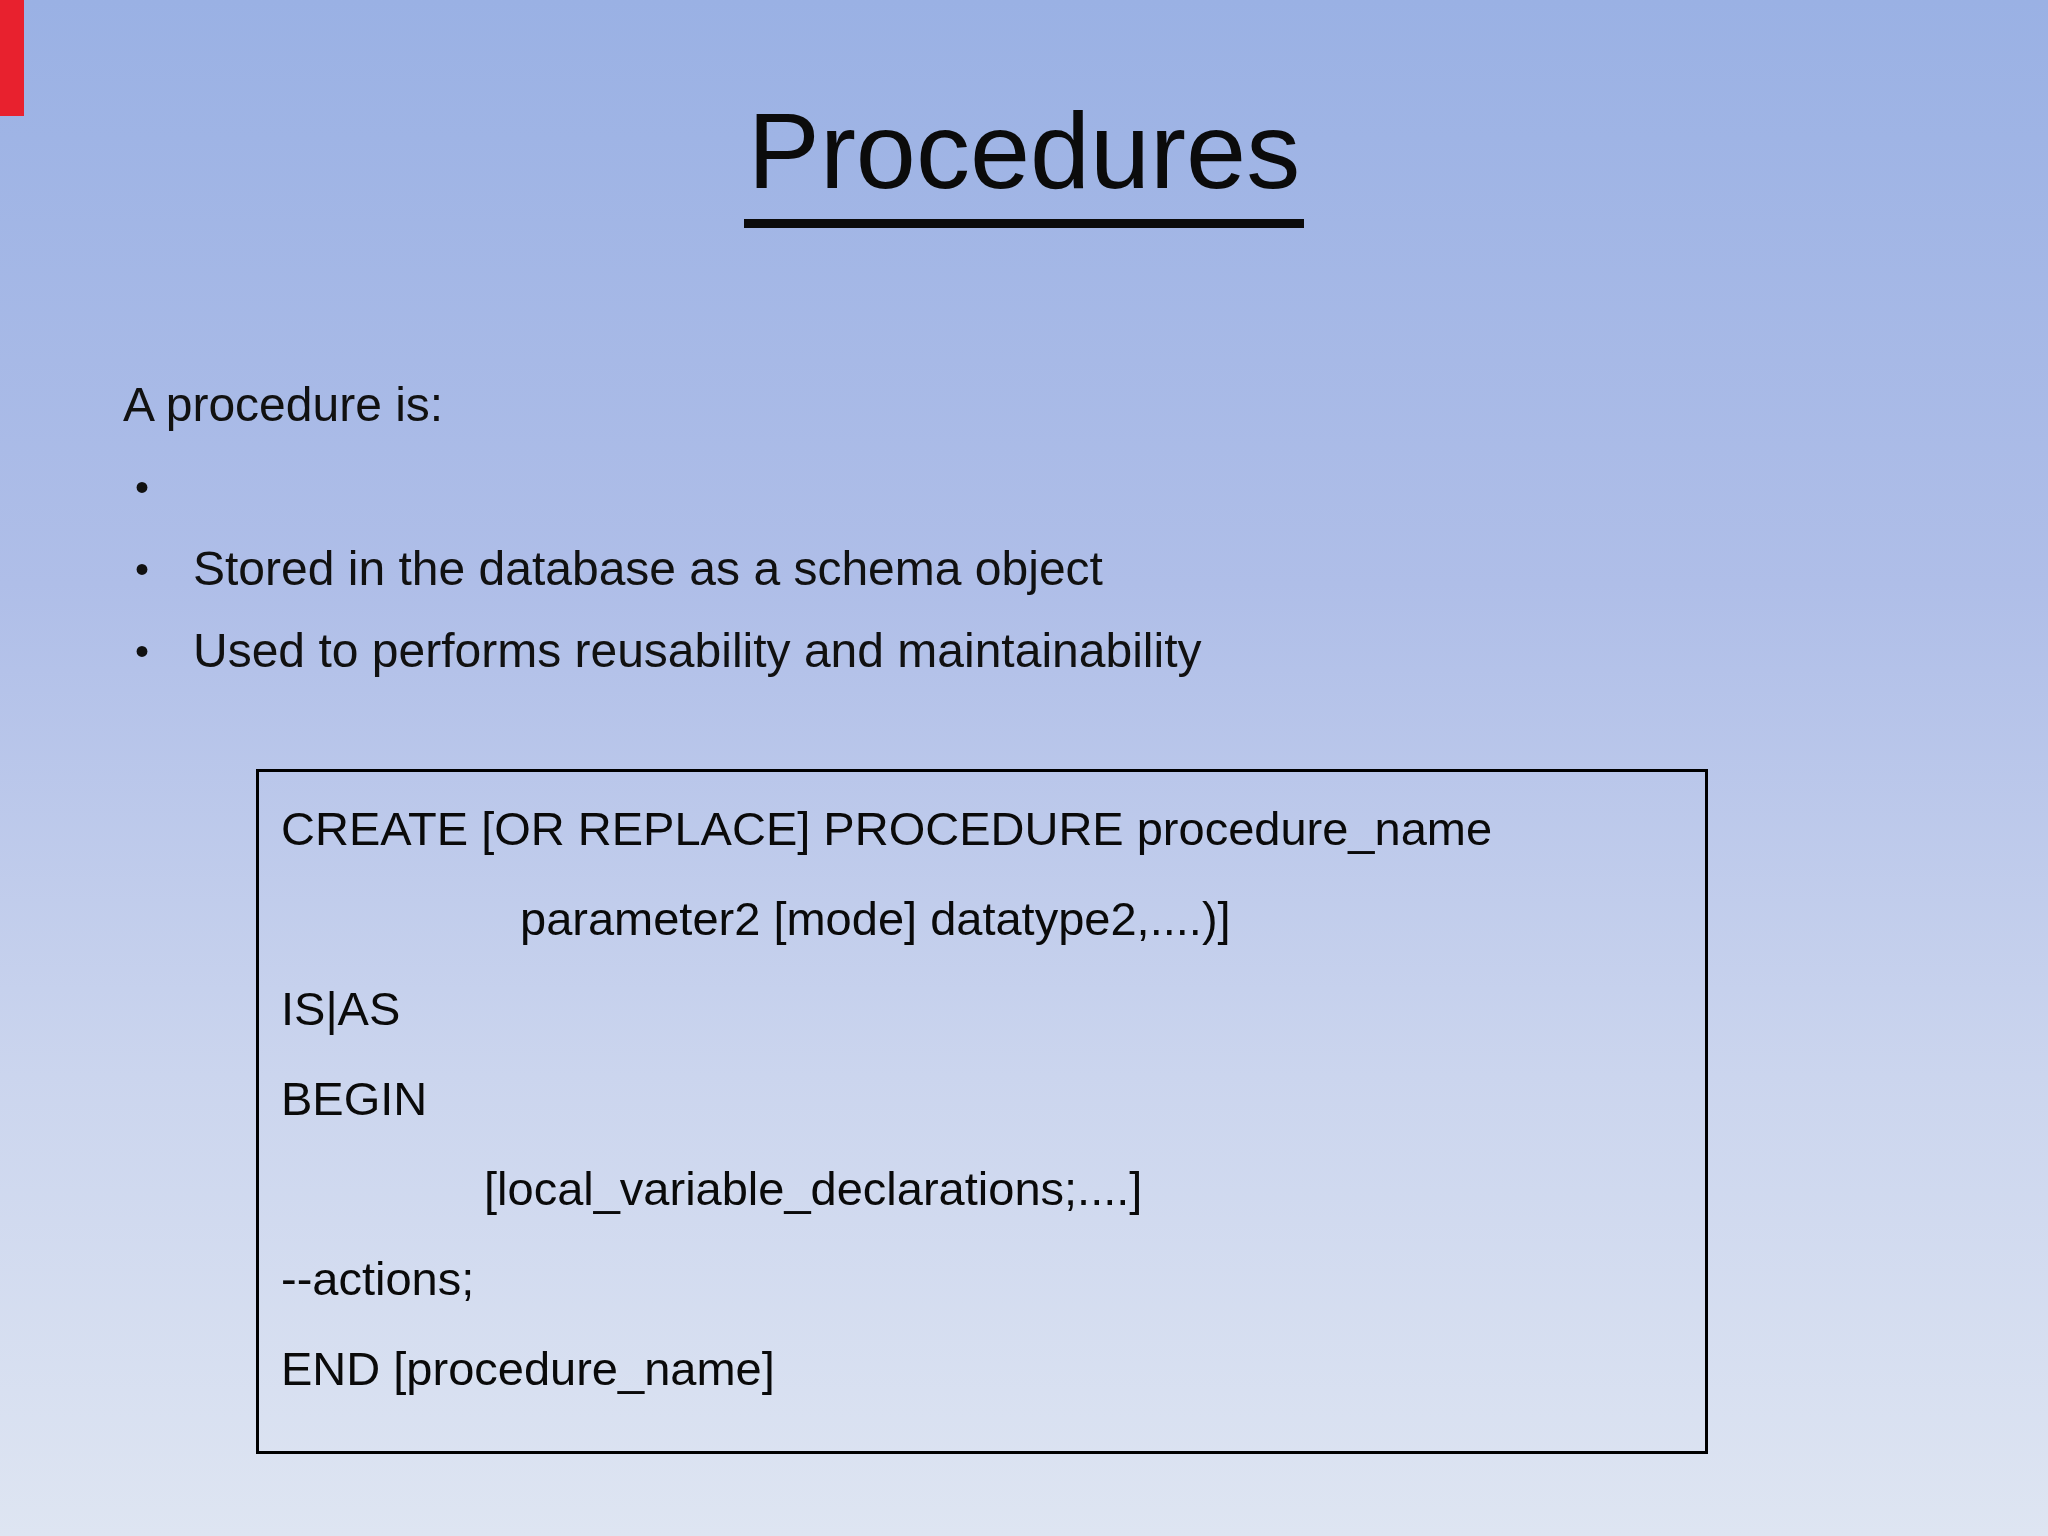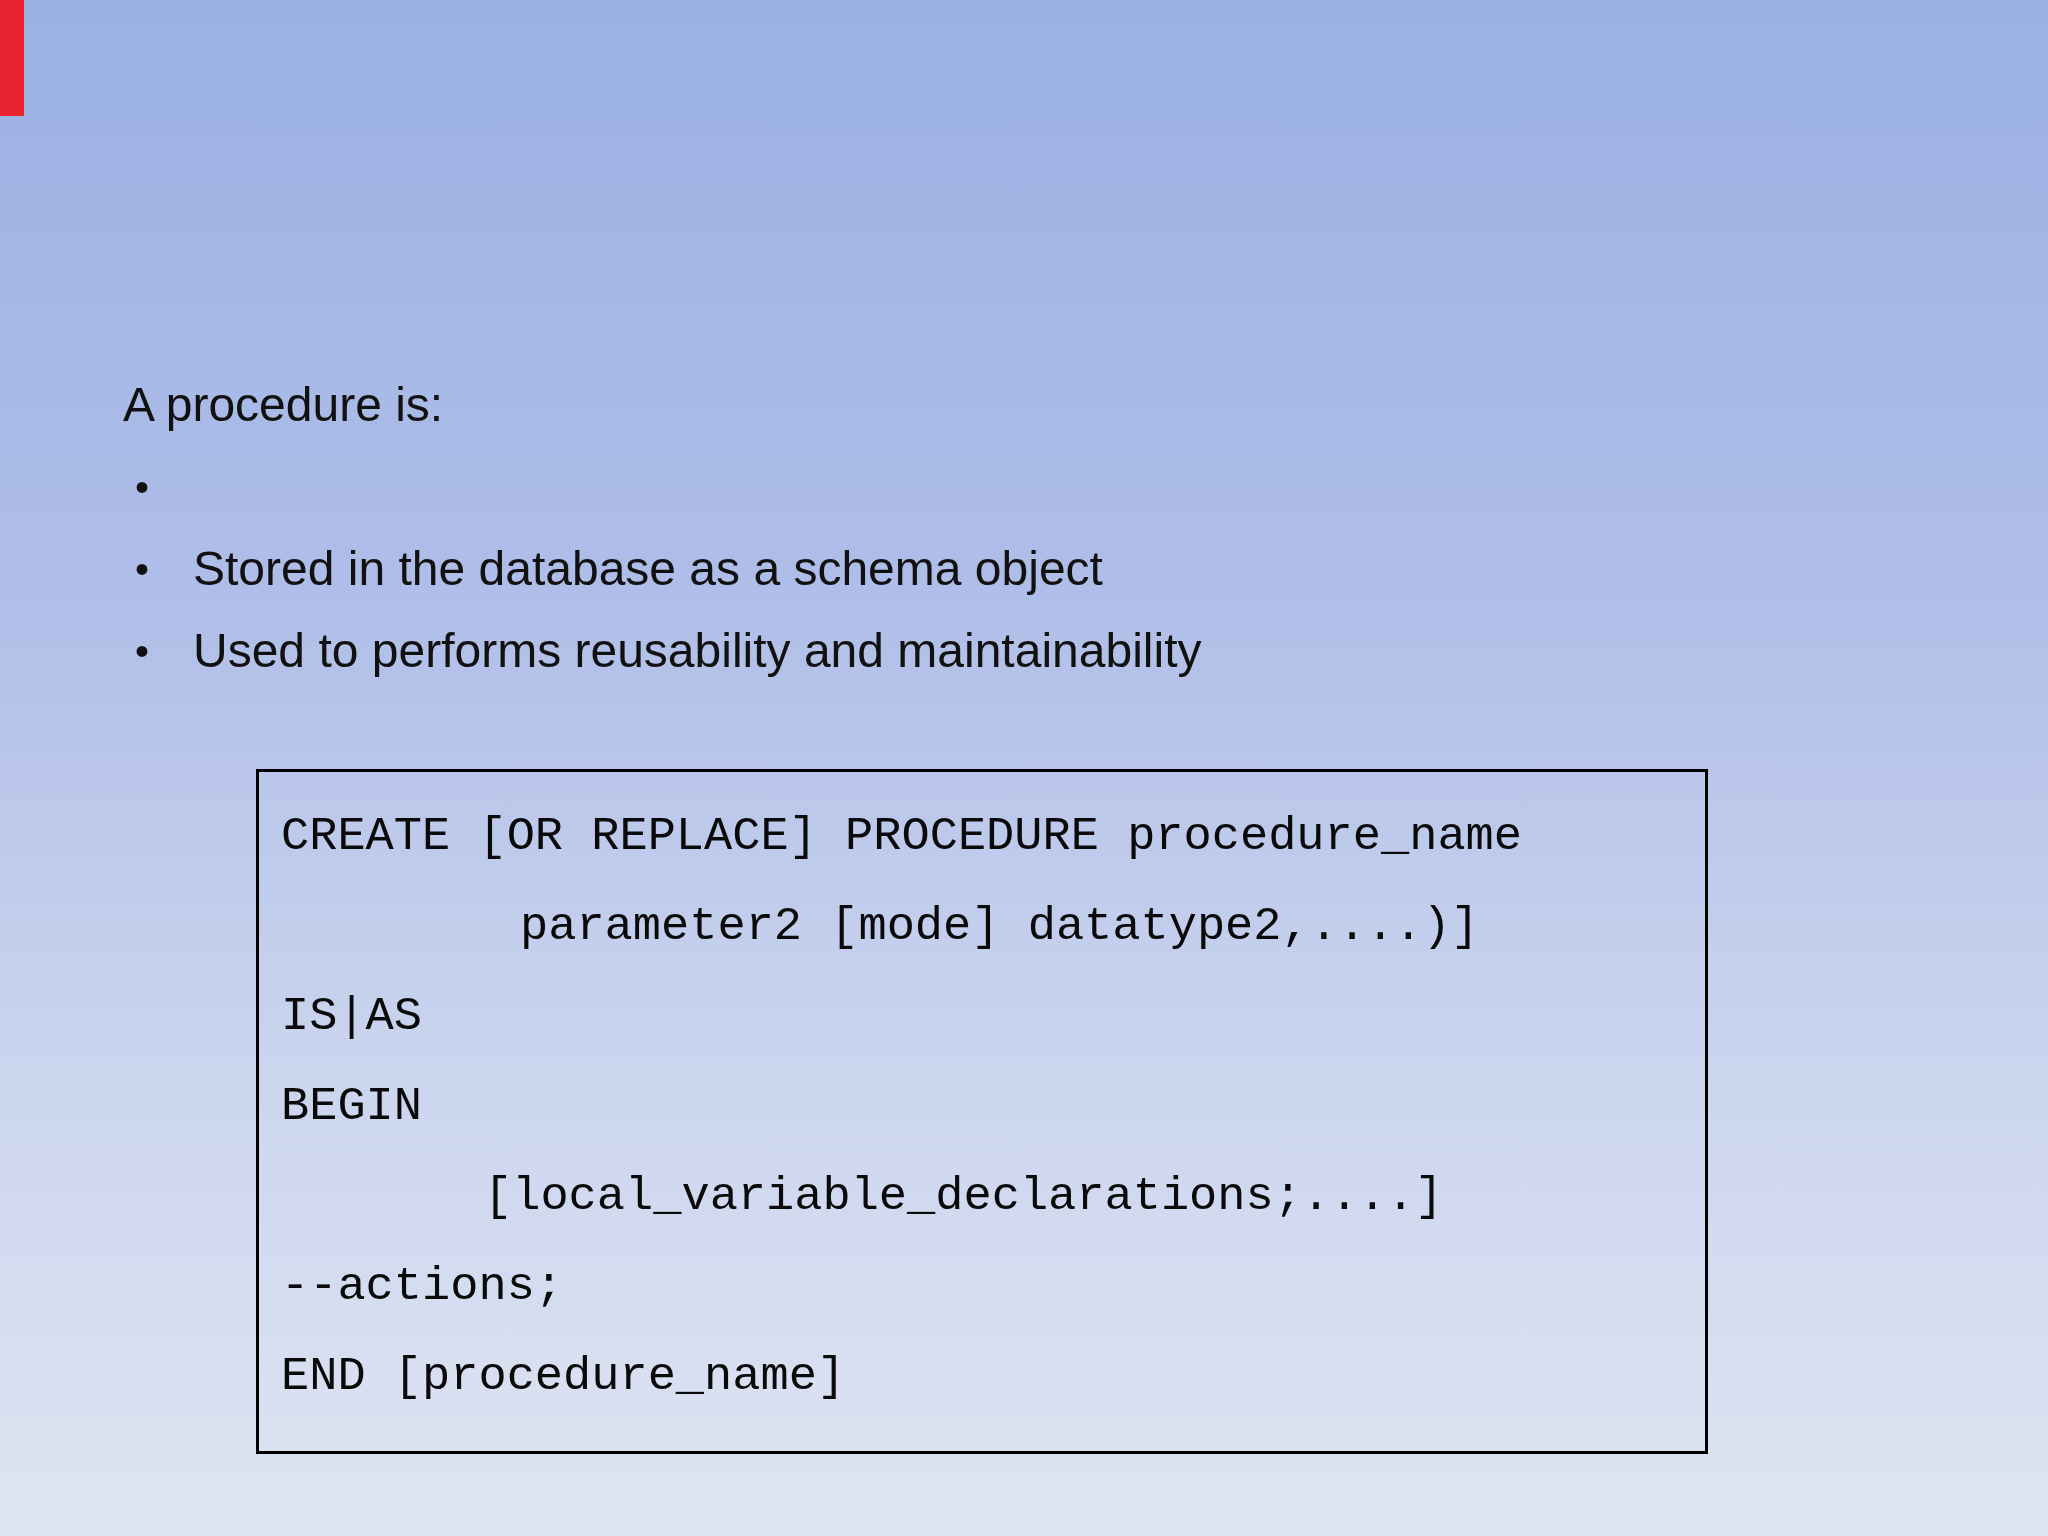--- a/index.html
+++ b/index.html
@@ -54,41 +54,43 @@
   }
   .bullet-text { white-space: nowrap; }
 
   .code-box {
     position: absolute;
     left: 256px; top: 769px;
     width: 1452px; height: 685px;
     box-sizing: border-box;
     border: 3px solid #000000;
     background: transparent;
-    padding-top: 20px;
-    font-family: Liberation Mono, monospace;
+    padding-top: 12px;
   }
   .code-line {
     line-height: 90px;
     font-size: 47px;
     padding-left: 22px;
     white-space: nowrap;
     color: #0a0a0a;
   }
   .code-line.ind-a { padding-left: 243px; }
   .code-line.ind-b { padding-left: 261px; }
   .code-line.ind-c { padding-left: 225px; }
 </style>
 </head>
 <body>
 
 <div class="slide">
 
   <div class="red-marker"></div>
 
+  <div class="title-wrap">
+    <span class="title">Procedures</span>
+  </div>
 
   <div class="body-text">
     <div class="body-line">A procedure is:</div>
 
     <div class="bullet-row">
       <span class="bullet-glyph">•</span>
     </div>
 
     <div class="bullet-row">
       <span class="bullet-glyph">•</span>

